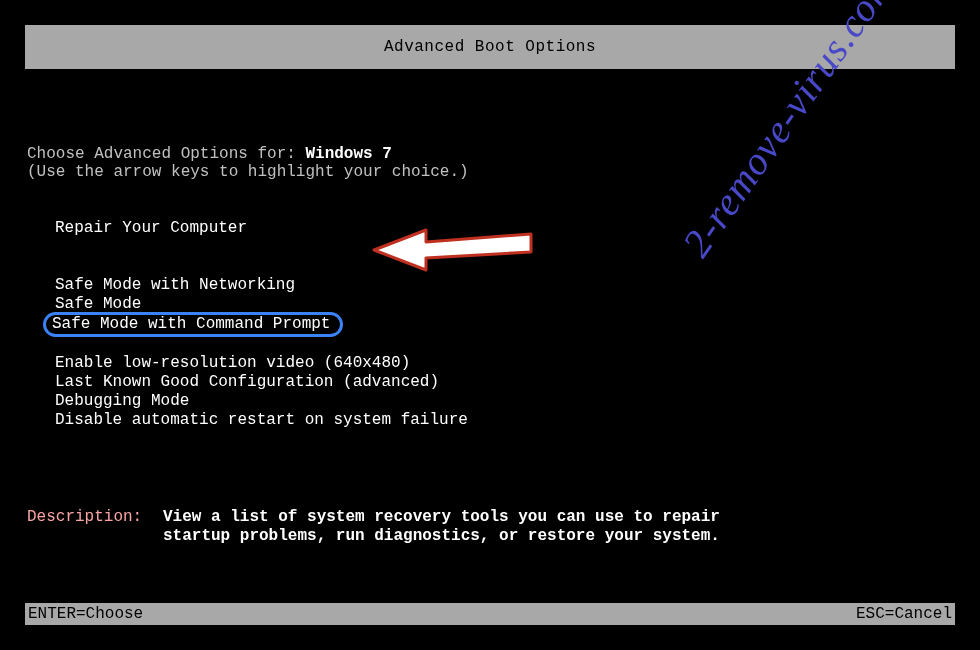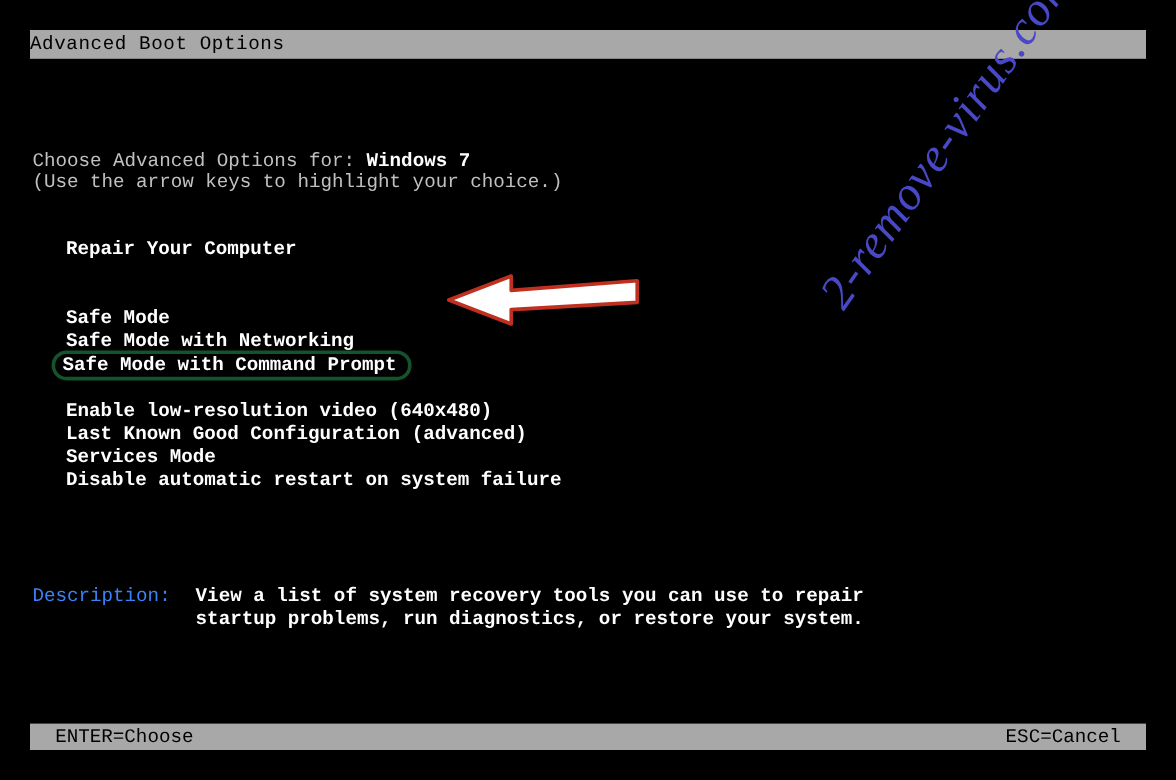--- a/index.html
+++ b/index.html
@@ -20,21 +20,22 @@
     .screen {
       position: absolute;
       left: 25px;
       top: 25px;
       width: 930px;
       height: 600px;
     }
     .title-bar {
       background: #a8a8a8;
       color: #000;
-      padding: 3px 0;
+      text-align: center;
+      padding: 13px 0;
       font-weight: normal;
       letter-spacing: 0.5px;
     }
     .content {
       padding: 0;
     }
     .header-line {
       margin-top: 76px;
       margin-left: 2px;
     }
@@ -45,63 +46,63 @@
     .hint-line {
       margin-top: 0;
       margin-left: 2px;
     }
     .options {
       margin-top: 38px;
       margin-left: 26px;
     }
     .option {
       color: #fff;
-      font-weight: bold;
+      font-weight: normal;
       line-height: 19px;
       padding: 0 4px;
       display: inline-block;
     }
     .option.highlighted {
-      border: 3px solid #14532d;
+      border: 3px solid #3b82f6;
       border-radius: 14px;
       padding: 0 10px 0 6px;
       margin-left: -8px;
       margin-top: -2px;
       margin-bottom: -2px;
     }
     .gap {
       height: 38px;
     }
     .gap-small {
       height: 19px;
     }
     .description-block {
       margin-top: 40px;
       margin-left: 2px;
       display: flex;
     }
     .desc-label {
-      color: #3b82f6;
+      color: #fca5a5;
       width: 136px;
       flex-shrink: 0;
     }
     .desc-text {
       color: #fff;
       font-weight: bold;
       line-height: 19px;
       font-family: Liberation Mono, monospace;
     }
     .footer {
       position: absolute;
       bottom: 0;
       left: 0;
       right: 0;
       background: #a8a8a8;
       color: #000;
-      padding: 2px 21px;
+      padding: 2px 3px;
       display: flex;
       justify-content: space-between;
     }
     .watermark {
       position: absolute;
       top: 90px;
       left: 620px;
       transform: rotate(-55deg);
       transform-origin: center;
       font-family: serif;
@@ -129,27 +130,27 @@
 
   <div class="content">
     <div class="header-line">
       <span>Choose Advanced Options for: </span><span class="os-name">Windows 7</span>
     </div>
     <div class="hint-line">(Use the arrow keys to highlight your choice.)</div>
 
     <div class="options">
       <div><span class="option">Repair Your Computer</span></div>
       <div class="gap"></div>
+      <div><span class="option">Safe Mode with Networking</span></div>
       <div><span class="option">Safe Mode</span></div>
-      <div><span class="option">Safe Mode with Networking</span></div>
       <div><span class="option highlighted">Safe Mode with Command Prompt</span></div>
       <div class="gap-small"></div>
       <div><span class="option">Enable low-resolution video (640x480)</span></div>
       <div><span class="option">Last Known Good Configuration (advanced)</span></div>
-      <div><span class="option">Services Mode</span></div>
+      <div><span class="option">Debugging Mode</span></div>
       <div><span class="option">Disable automatic restart on system failure</span></div>
       <div class="gap"></div>
     </div>
 
     <div class="description-block">
       <div class="desc-label">Description:</div>
       <div class="desc-text">
         <div>View a list of system recovery tools you can use to repair</div>
         <div>startup problems, run diagnostics, or restore your system.</div>
       </div>

